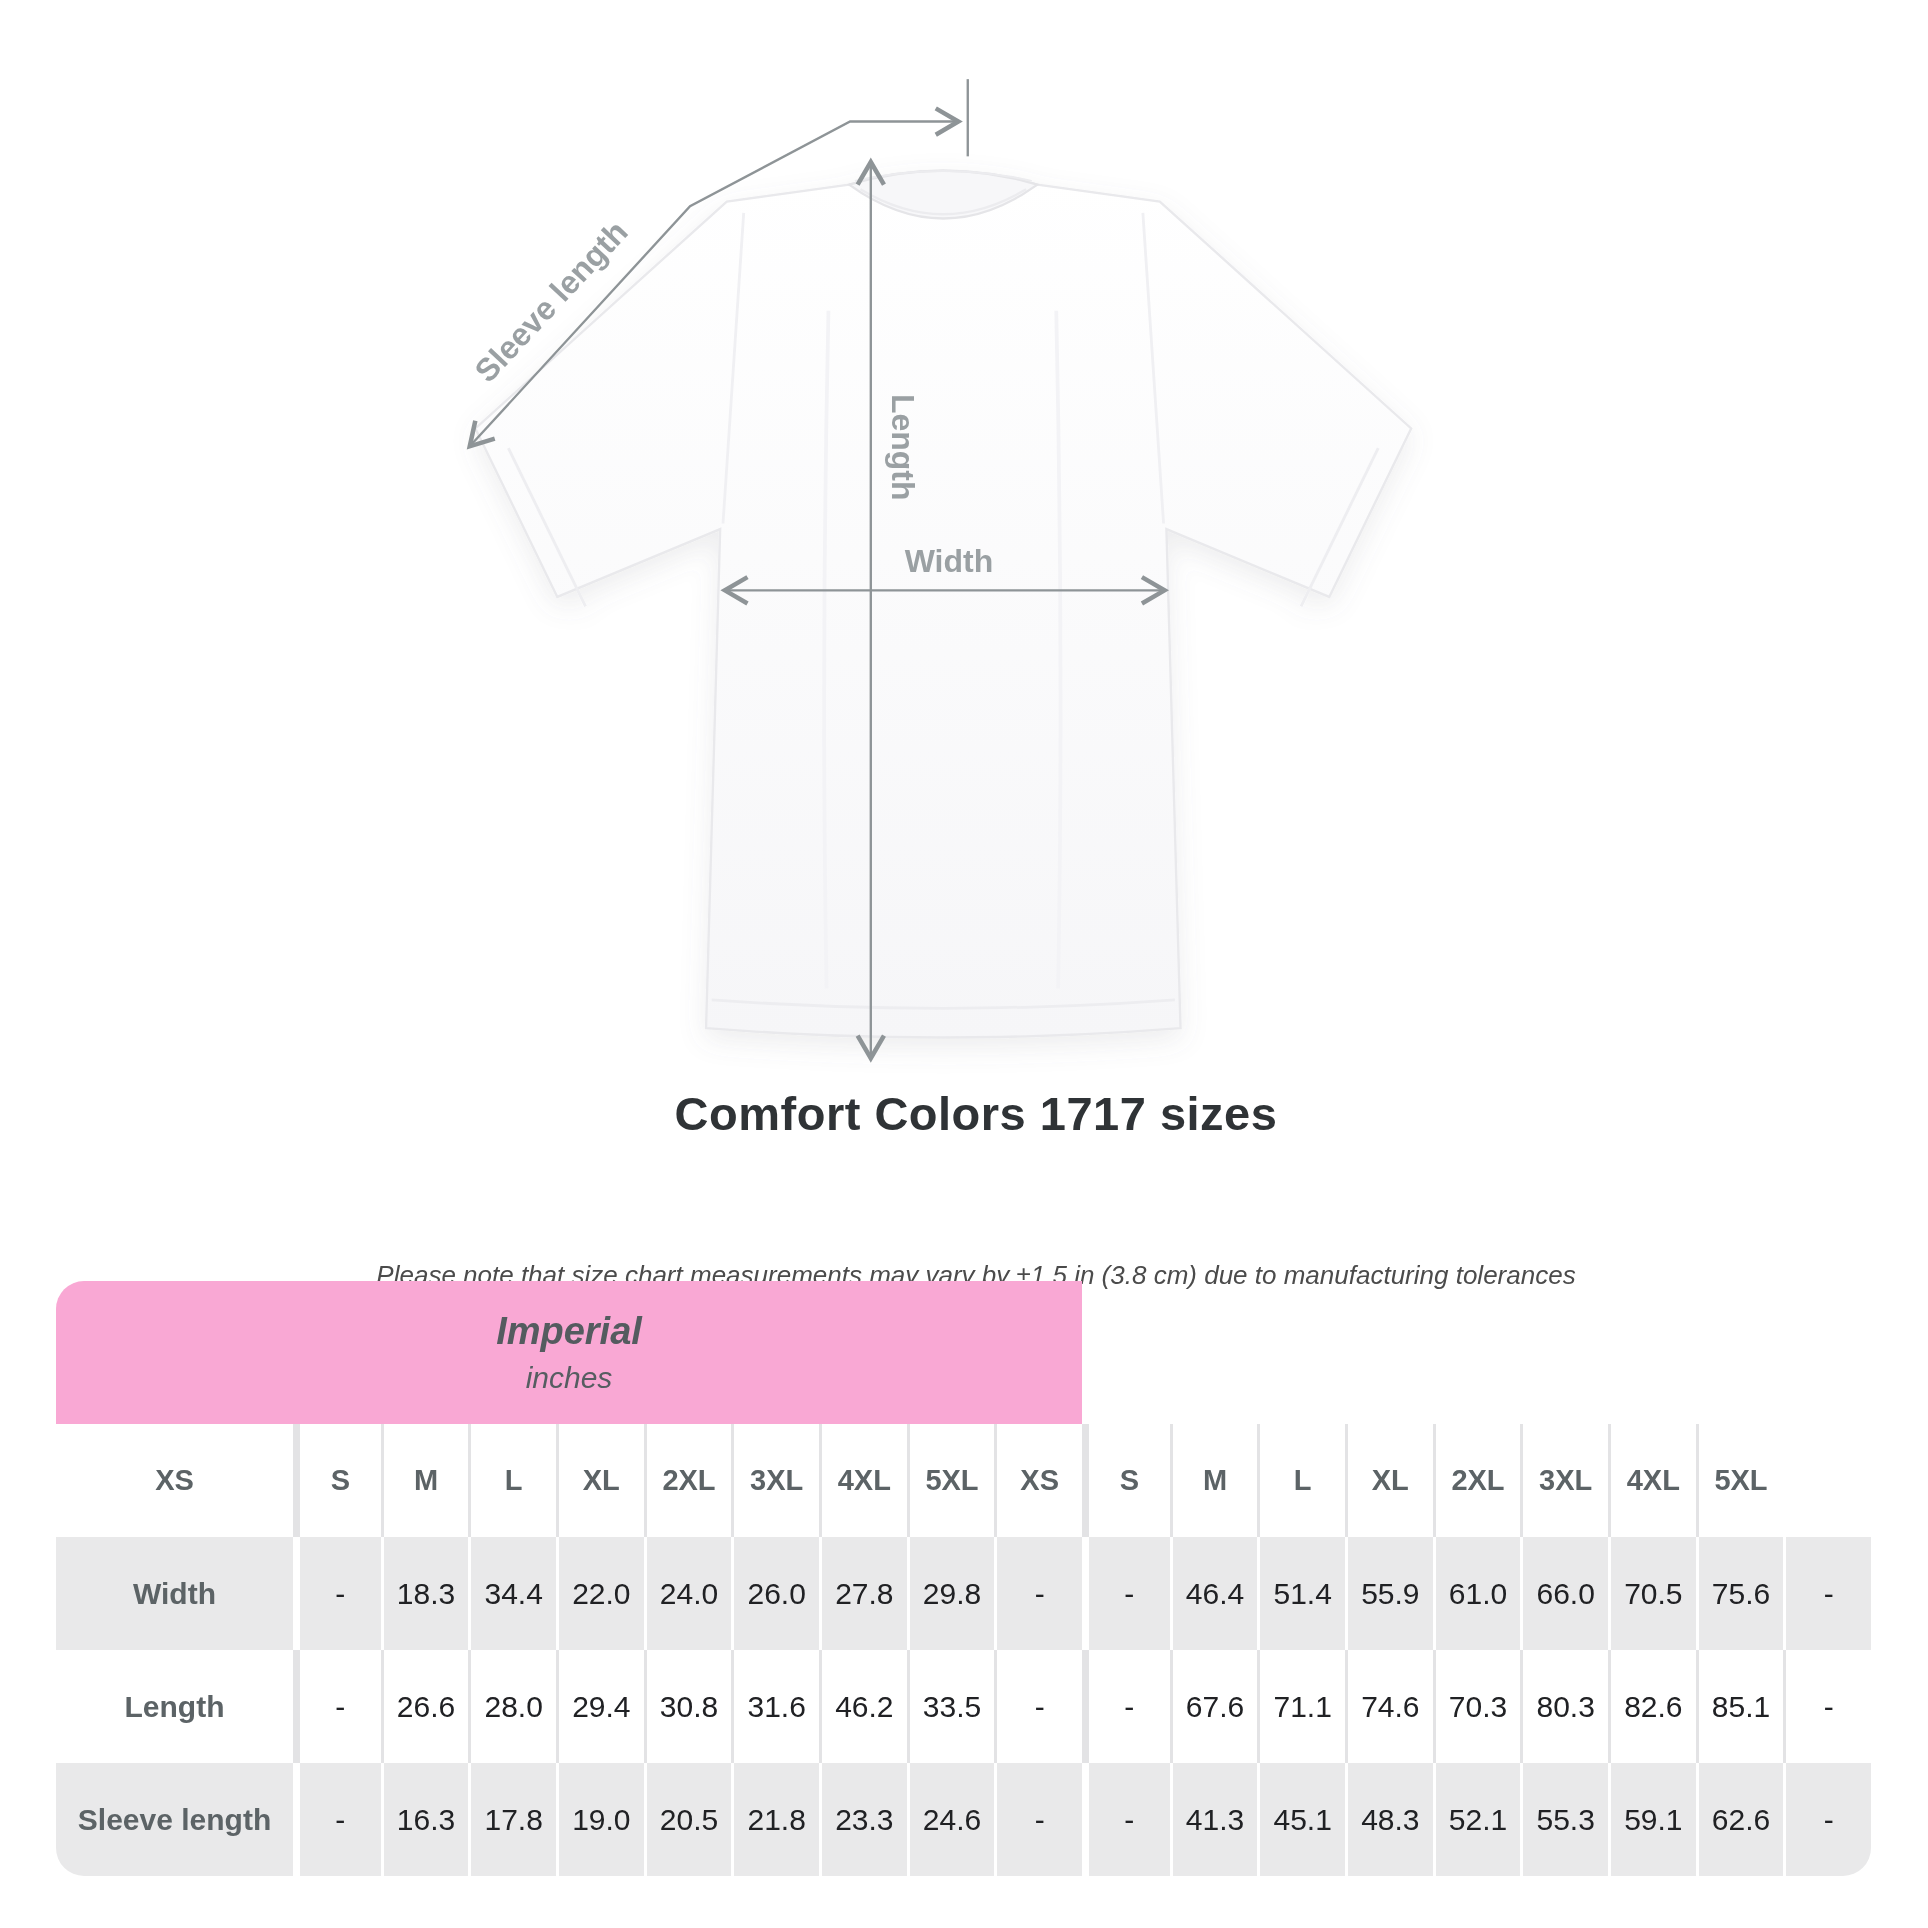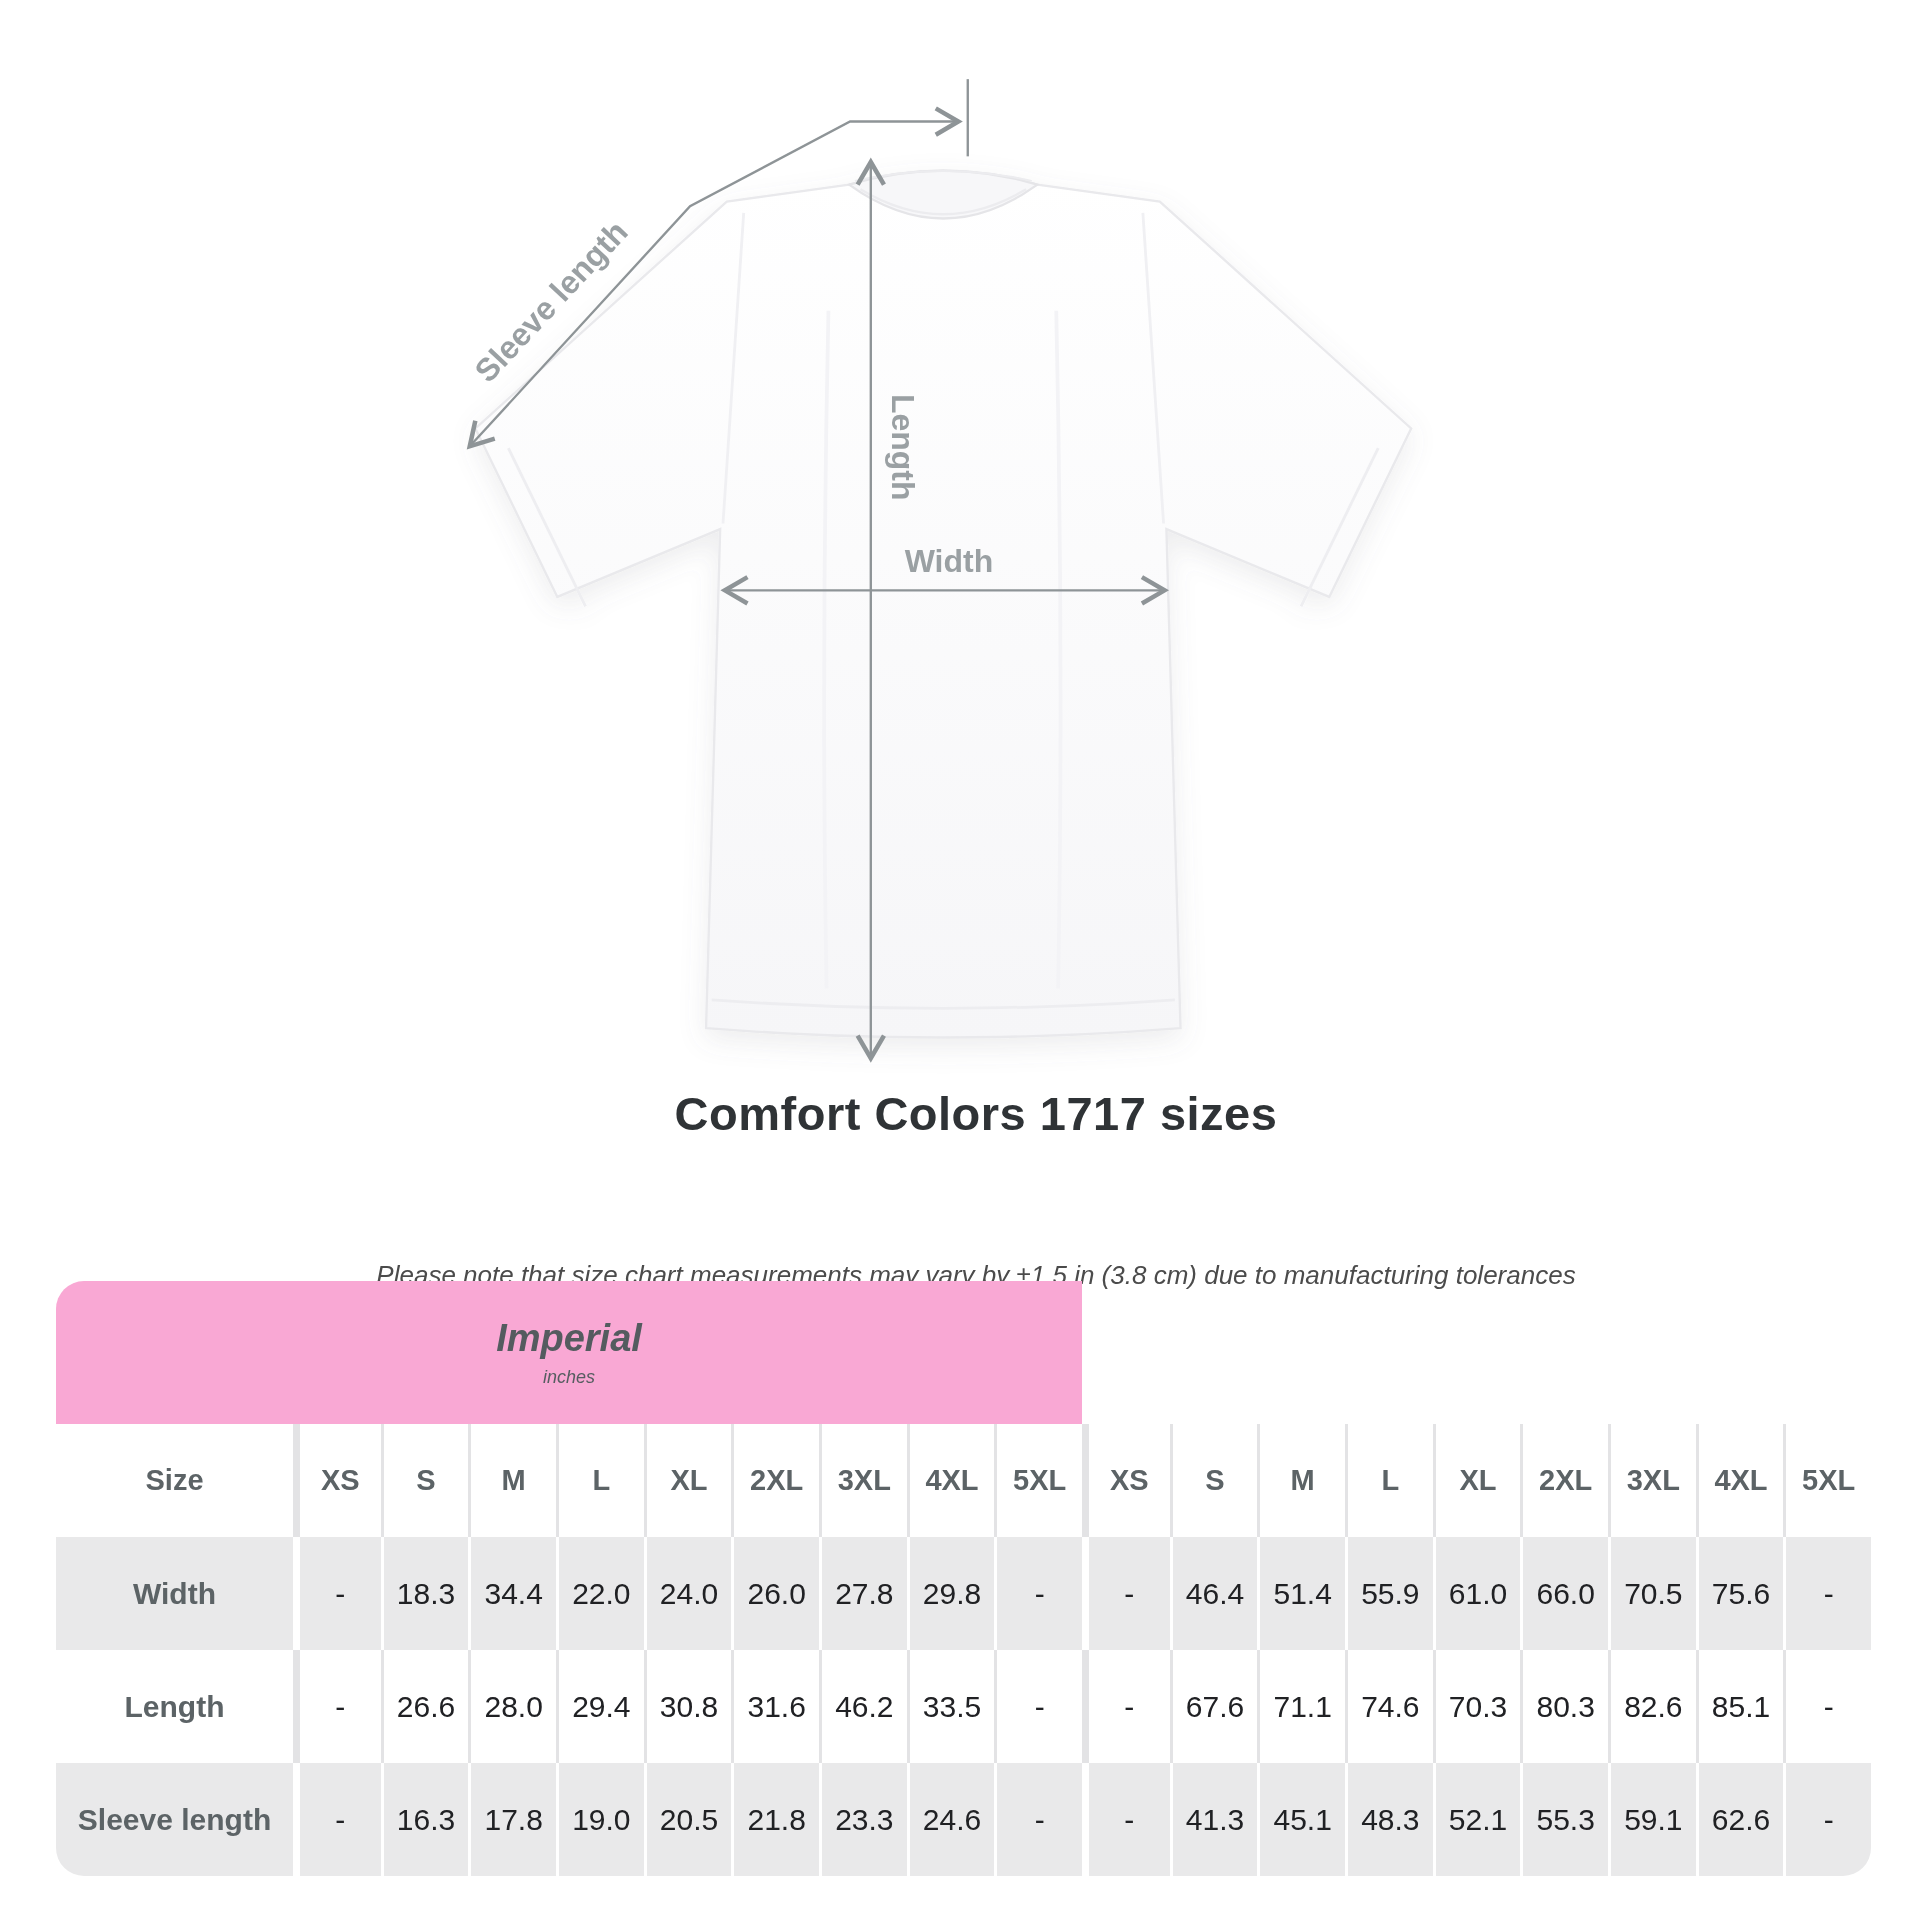--- a/index.html
+++ b/index.html
@@ -27,21 +27,21 @@
     position:absolute;top:1281px;left:56px;width:1815px;
     border-radius:28px;overflow:hidden;
   }
   .band{display:grid;grid-template-columns:237px repeat(18,1fr);height:143px;}
   .band-cell{
     background:#f9a8d4;display:flex;flex-direction:column;align-items:center;justify-content:center;gap:7.5px;
   }
   .band-cell.imperial{grid-column:1 / 11;}
   .band-cell.metric{grid-column:11 / 20;border-left:7.5px solid #ffffff;}
   .band-title{font-size:38px;font-weight:bold;font-style:italic;color:#545b5f;}
-  .band-sub{font-size:18px;font-style:italic;color:#565d61;}
+  .band-sub{font-size:30px;font-style:italic;color:#565d61;}
 
   .trow{display:grid;grid-template-columns:237px repeat(18,1fr);height:113px;}
   .trow .cell{
     display:flex;align-items:center;justify-content:center;
     border-left:3.8px solid var(--sep);
   }
   .trow .cell:first-child{border-left:none;}
   .trow .cell:nth-child(2),
   .trow .cell:nth-child(11){border-left-width:7.5px;}
   .trow.white{--sep:#e3e3e5;background:#ffffff;}
@@ -110,23 +110,20 @@
   <div class="size-table">
     <div class="band">
       <div class="band-cell imperial">
         <div class="band-title">Imperial</div>
         <div class="band-sub">inches</div>
       </div>
     </div>
     <div id="table-body">
         <div class="trow white">
           <div class="cell">
-            <span class="head-label">Size</span>
-          </div>
-          <div class="cell">
             <span class="head-label">XS</span>
           </div>
           <div class="cell">
             <span class="head-label">S</span>
           </div>
           <div class="cell">
             <span class="head-label">M</span>
           </div>
           <div class="cell">
             <span class="head-label">L</span>

